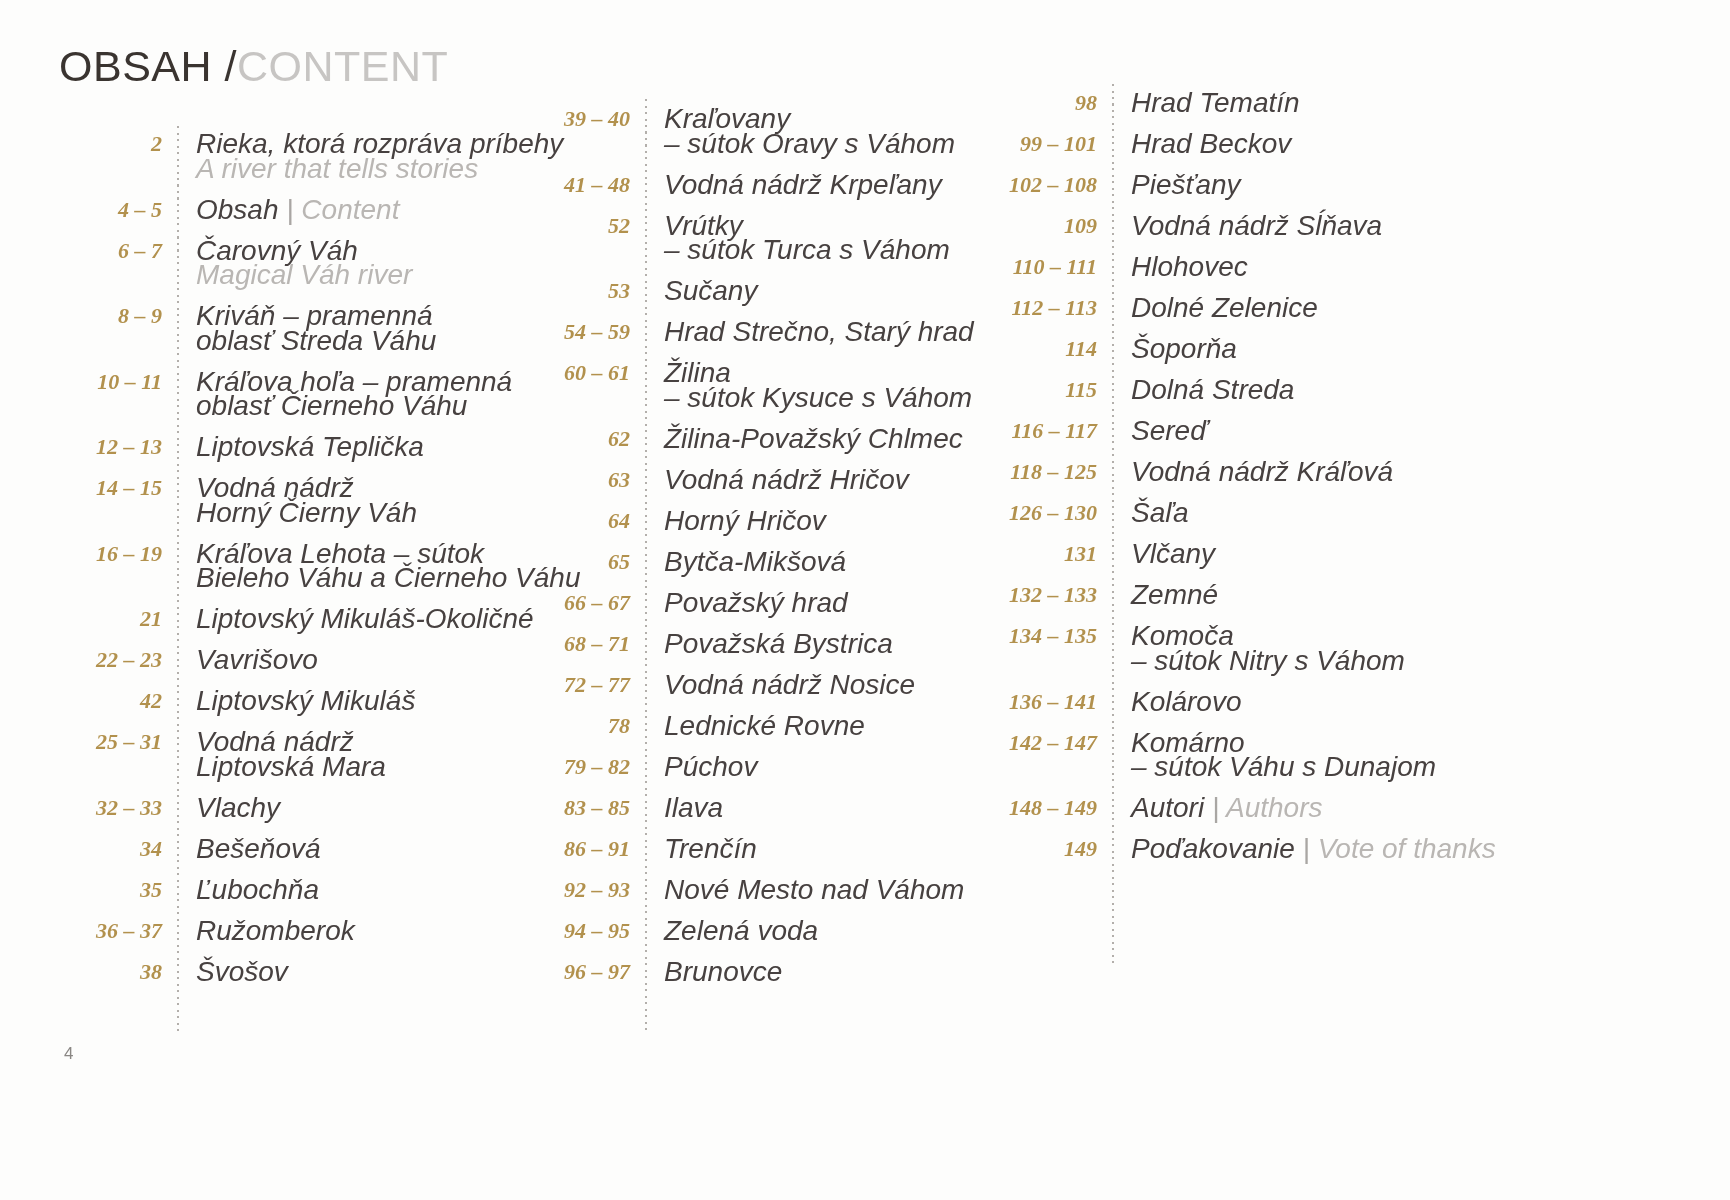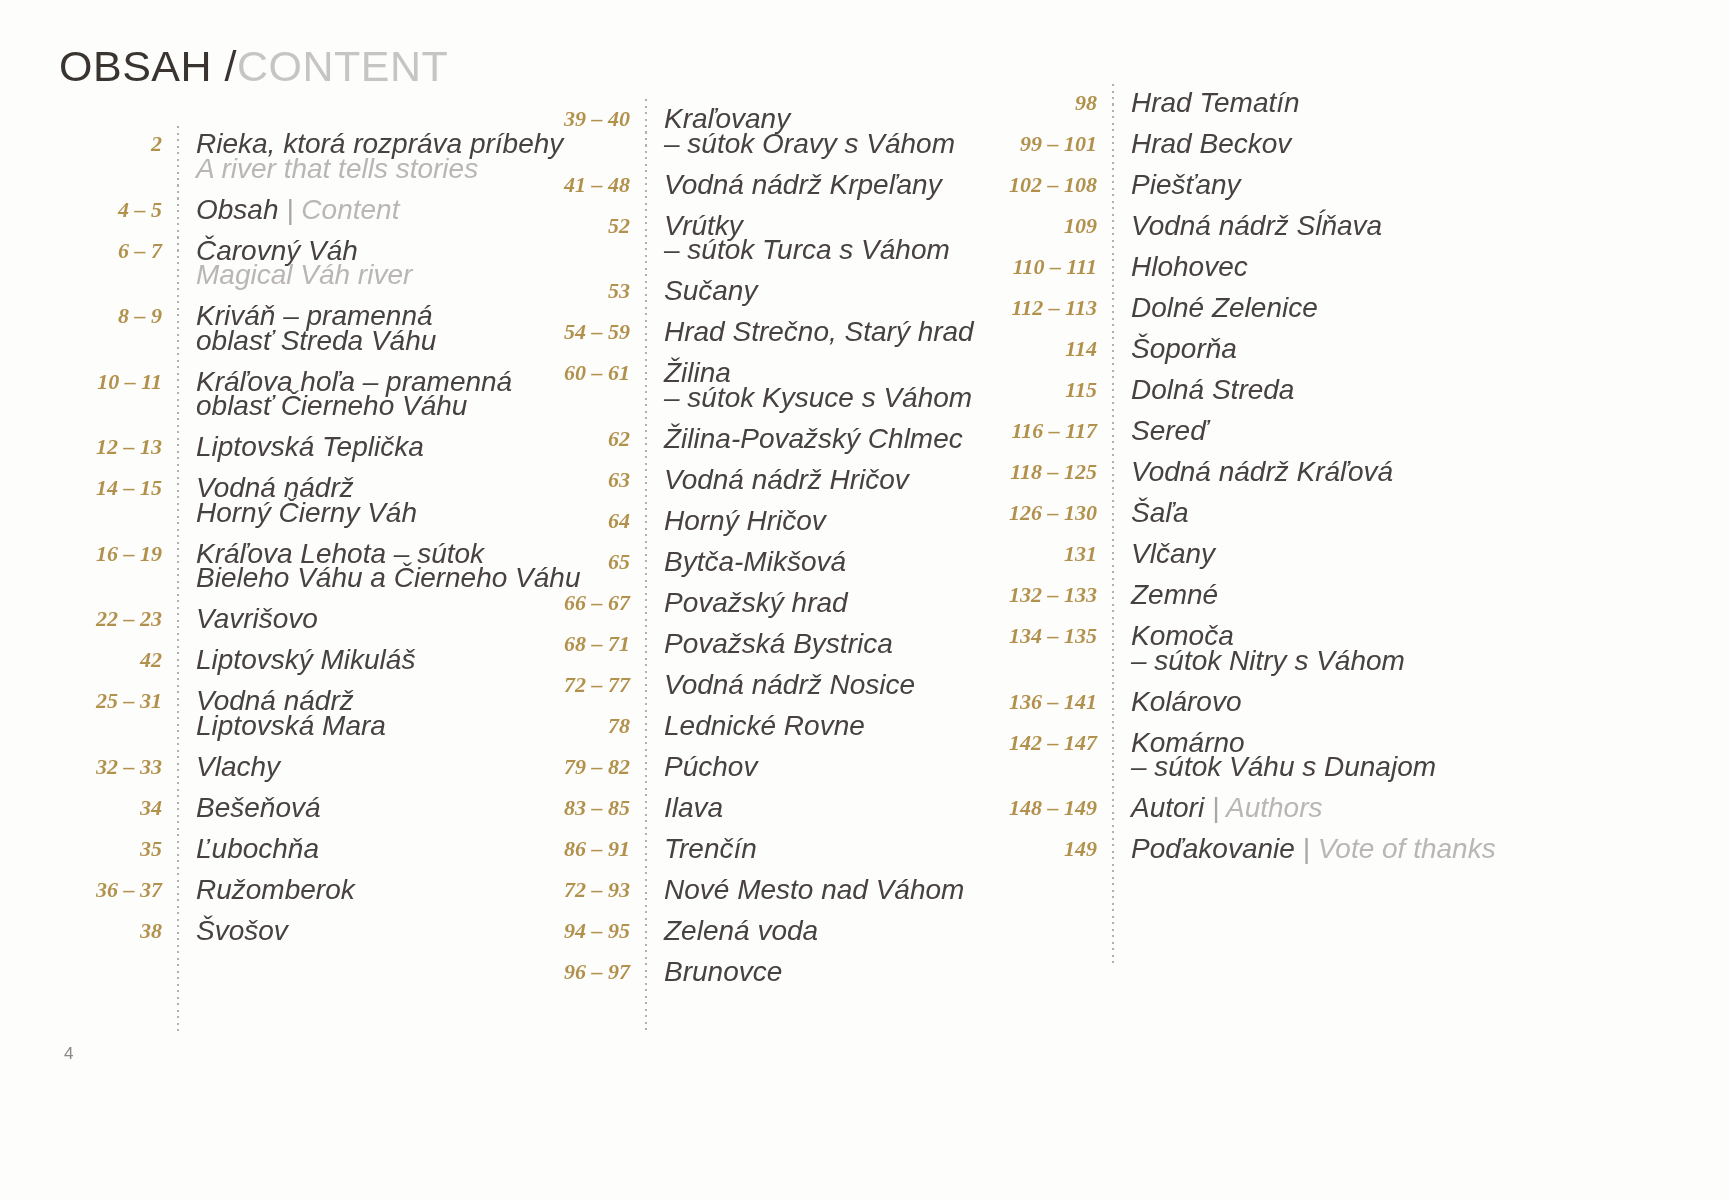--- a/index.html
+++ b/index.html
@@ -139,20 +139,26 @@
           </div>
         </div>
         <div class="row">
           <div class="num">16 – 19</div>
           <div class="txt">
             <div class="line"><span>Kráľova Lehota – sútok</span></div>
             <div class="line">Bieleho Váhu a Čierneho Váhu</div>
           </div>
         </div>
         <div class="row">
+          <div class="num">21</div>
+          <div class="txt">
+            <div class="line"><span>Liptovský Mikuláš-Okoličné</span></div>
+          </div>
+        </div>
+        <div class="row">
           <div class="num">22 – 23</div>
           <div class="txt">
             <div class="line"><span>Vavrišovo</span></div>
           </div>
         </div>
         <div class="row">
           <div class="num">42</div>
           <div class="txt">
             <div class="line"><span>Liptovský Mikuláš</span></div>
           </div>
@@ -299,21 +305,21 @@
             <div class="line"><span>Ilava</span></div>
           </div>
         </div>
         <div class="row">
           <div class="num">86 – 91</div>
           <div class="txt">
             <div class="line"><span>Trenčín</span></div>
           </div>
         </div>
         <div class="row">
-          <div class="num">72 – 93</div>
+          <div class="num">92 – 93</div>
           <div class="txt">
             <div class="line"><span>Nové Mesto nad Váhom</span></div>
           </div>
         </div>
         <div class="row">
           <div class="num">94 – 95</div>
           <div class="txt">
             <div class="line"><span>Zelená voda</span></div>
           </div>
         </div>

